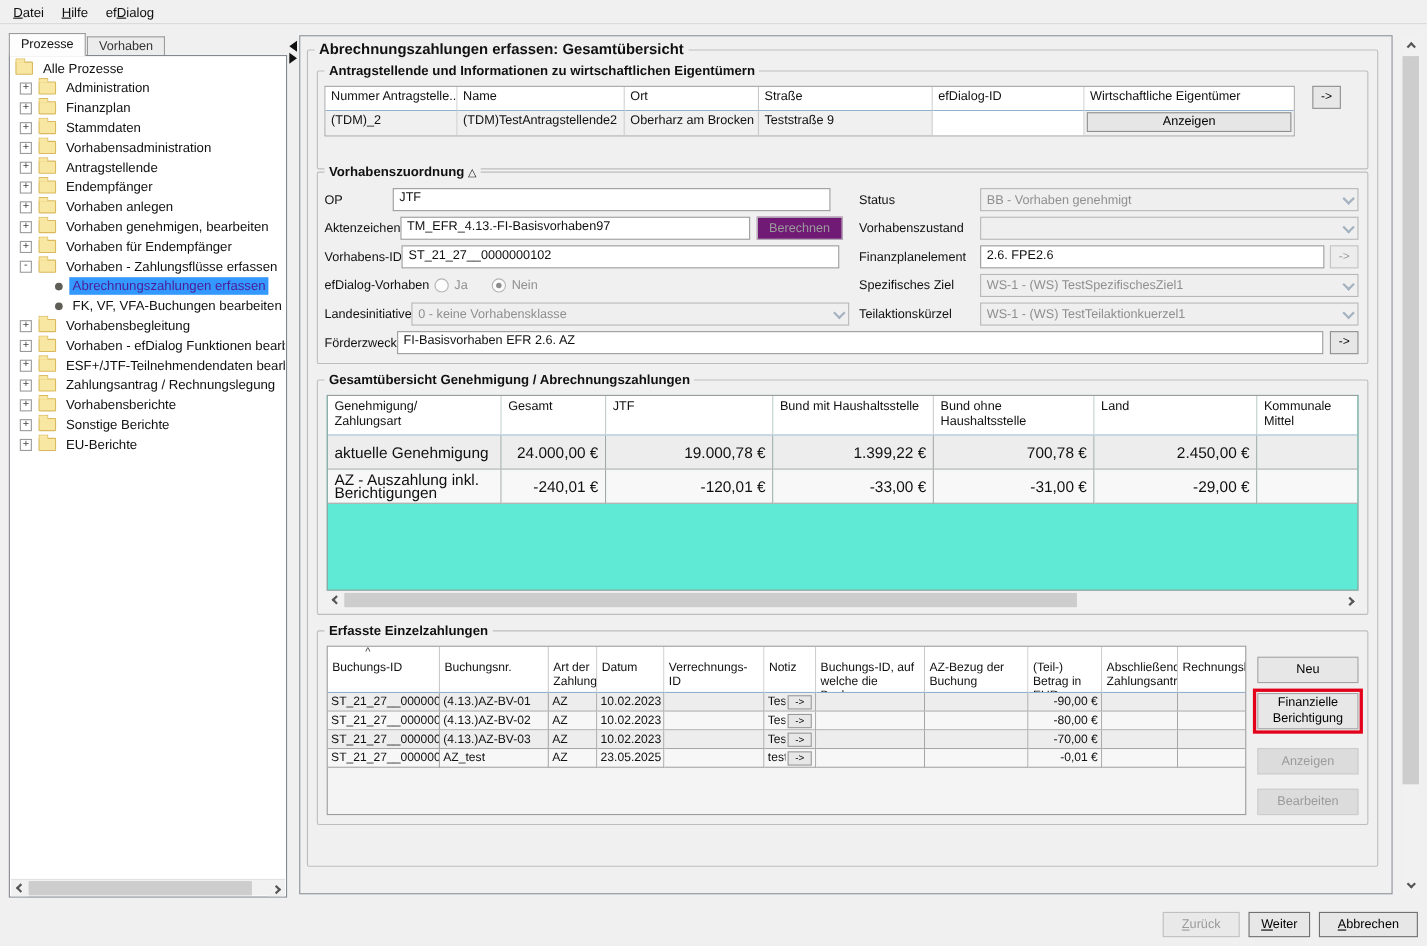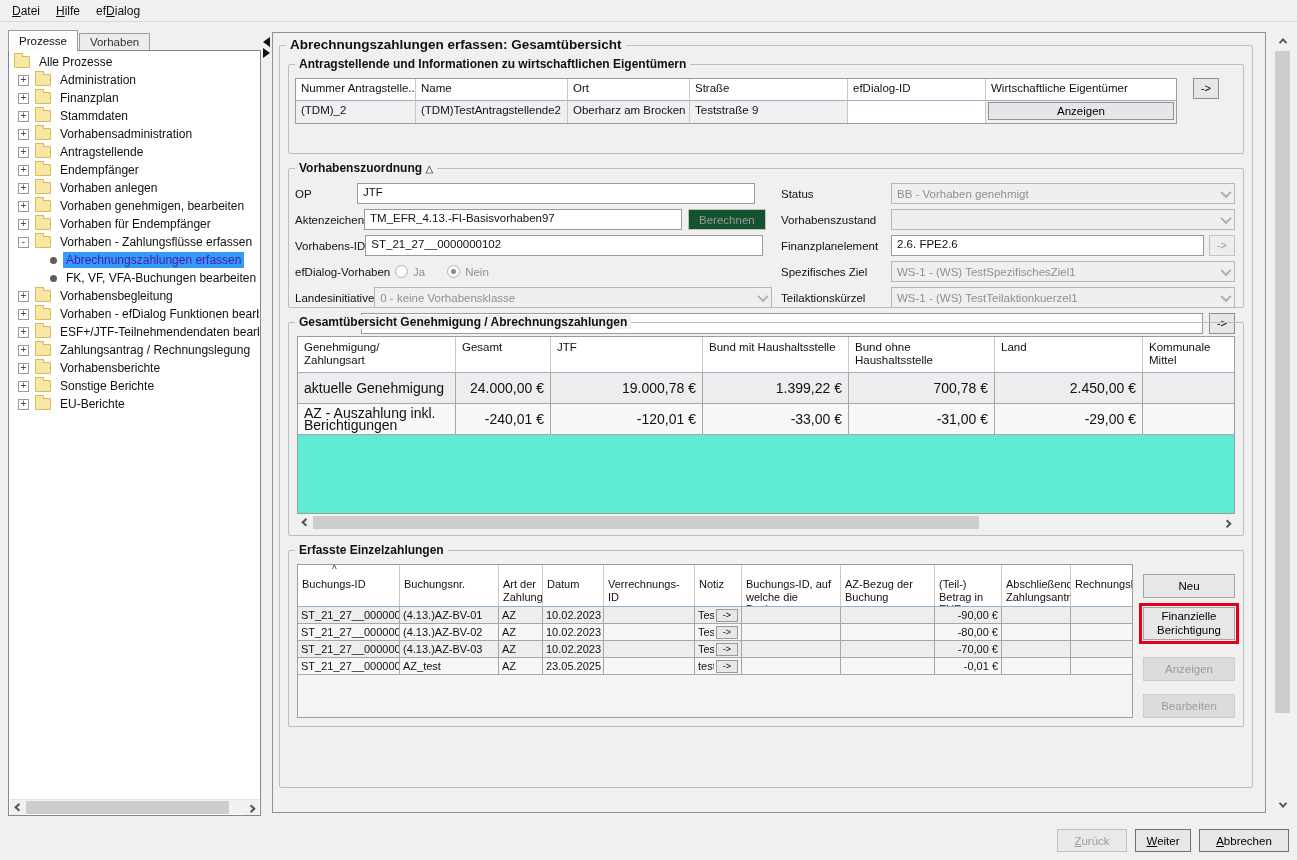--- a/index.html
+++ b/index.html
@@ -74,36 +74,36 @@
   .app-c { background:#f0f0f0; border-right:1px solid #c9c9c9; padding:3px 5px; font-size:11.5px;
     white-space:nowrap; overflow:hidden; }
   .app-c.white { background:#fff; }
   .app-c.btncell { padding:1px 2px; }
   .cellbtn { width:100%; height:18px; background:#e6e6e6; border:1px solid #8f8f8f;
     font-family:inherit; font-size:11.5px; }
   .gobtn { width:26px; height:21px; background:#e7e7e7; border:1px solid #8f8f8f;
     font-size:11px; font-family:inherit; line-height:17px; text-align:center; flex:0 0 26px; }
   .gobtn.disabled { color:#9b9b9b; border-color:#c3c3c3; background:#ededed; }
   
-  .g-assign { margin-top:14px; height:140px; padding:14px 8px 2px 6px; }
+  .g-assign { margin-top:2px; height:175px; padding:14px 8px 2px 6px; }
   .frow { display:flex; align-items:center; height:21px; margin-bottom:5px; }
   .lhalf { display:flex; align-items:center; width:486px; flex:0 0 486px; }
   .rhalf { display:flex; align-items:center; flex:1; }
   .flabel { flex:0 0 62px; font-size:11.5px; white-space:nowrap; }
   .flabel.wide { flex:0 0 100px; }
   .rlabel { flex:0 0 110px; font-size:11.5px; white-space:nowrap; }
   .tbox { height:21px; background:#fff; border:1px solid #9a9a9a; padding:2px 5px;
     font-size:11.5px; white-space:nowrap; overflow:hidden; }
   .combo { height:21px; background:#efefef; border:1px solid #b7b7b7; color:#8f8f8f;
     display:flex; align-items:center; font-size:11.5px; }
   .combo .cval { flex:1; padding:0 5px; white-space:nowrap; overflow:hidden; }
   .combo .carr { flex:0 0 17px; display:flex; align-items:center; justify-content:center; }
   .combo .carr::before { content:""; width:6px; height:6px; border-right:2px solid #a4b2c0;
     border-bottom:2px solid #a4b2c0; transform:rotate(45deg) translate(-1px,-1px); }
-  .smallbtn { height:21px; padding:0 10px; background:#14532d; border:1px solid #bfbfbf;
+  .smallbtn { height:21px; padding:0 10px; background:#701a75; border:1px solid #bfbfbf;
     color:#9b9b9b; font-family:inherit; font-size:11.5px; margin-left:6px; }
   .radio { width:13px; height:13px; border:1px solid #b3b3b3; border-radius:50%;
     background:#fcfcfc; position:relative; margin-right:5px; }
   .radio.checked::after { content:""; position:absolute; inset:3px; border-radius:50%; background:#8c8c8c; }
   .radlab { color:#8f8f8f; margin-right:22px; font-size:11.5px; }
   
   .g-summary { margin-top:14px; height:214px; padding:13px 8px 6px 8px; }
   .sum-viewport { border:1px solid #9c9c9c; height:178px; overflow:hidden; background:#5eead4; }
   .sum-grid { display:grid; grid-template-columns:158px 95px 152px 146px 146px 148px 1fr; }
   .sum-h { background:#fff; border-right:1px solid #c9c9c9; border-bottom:1px solid #93b0cd;

